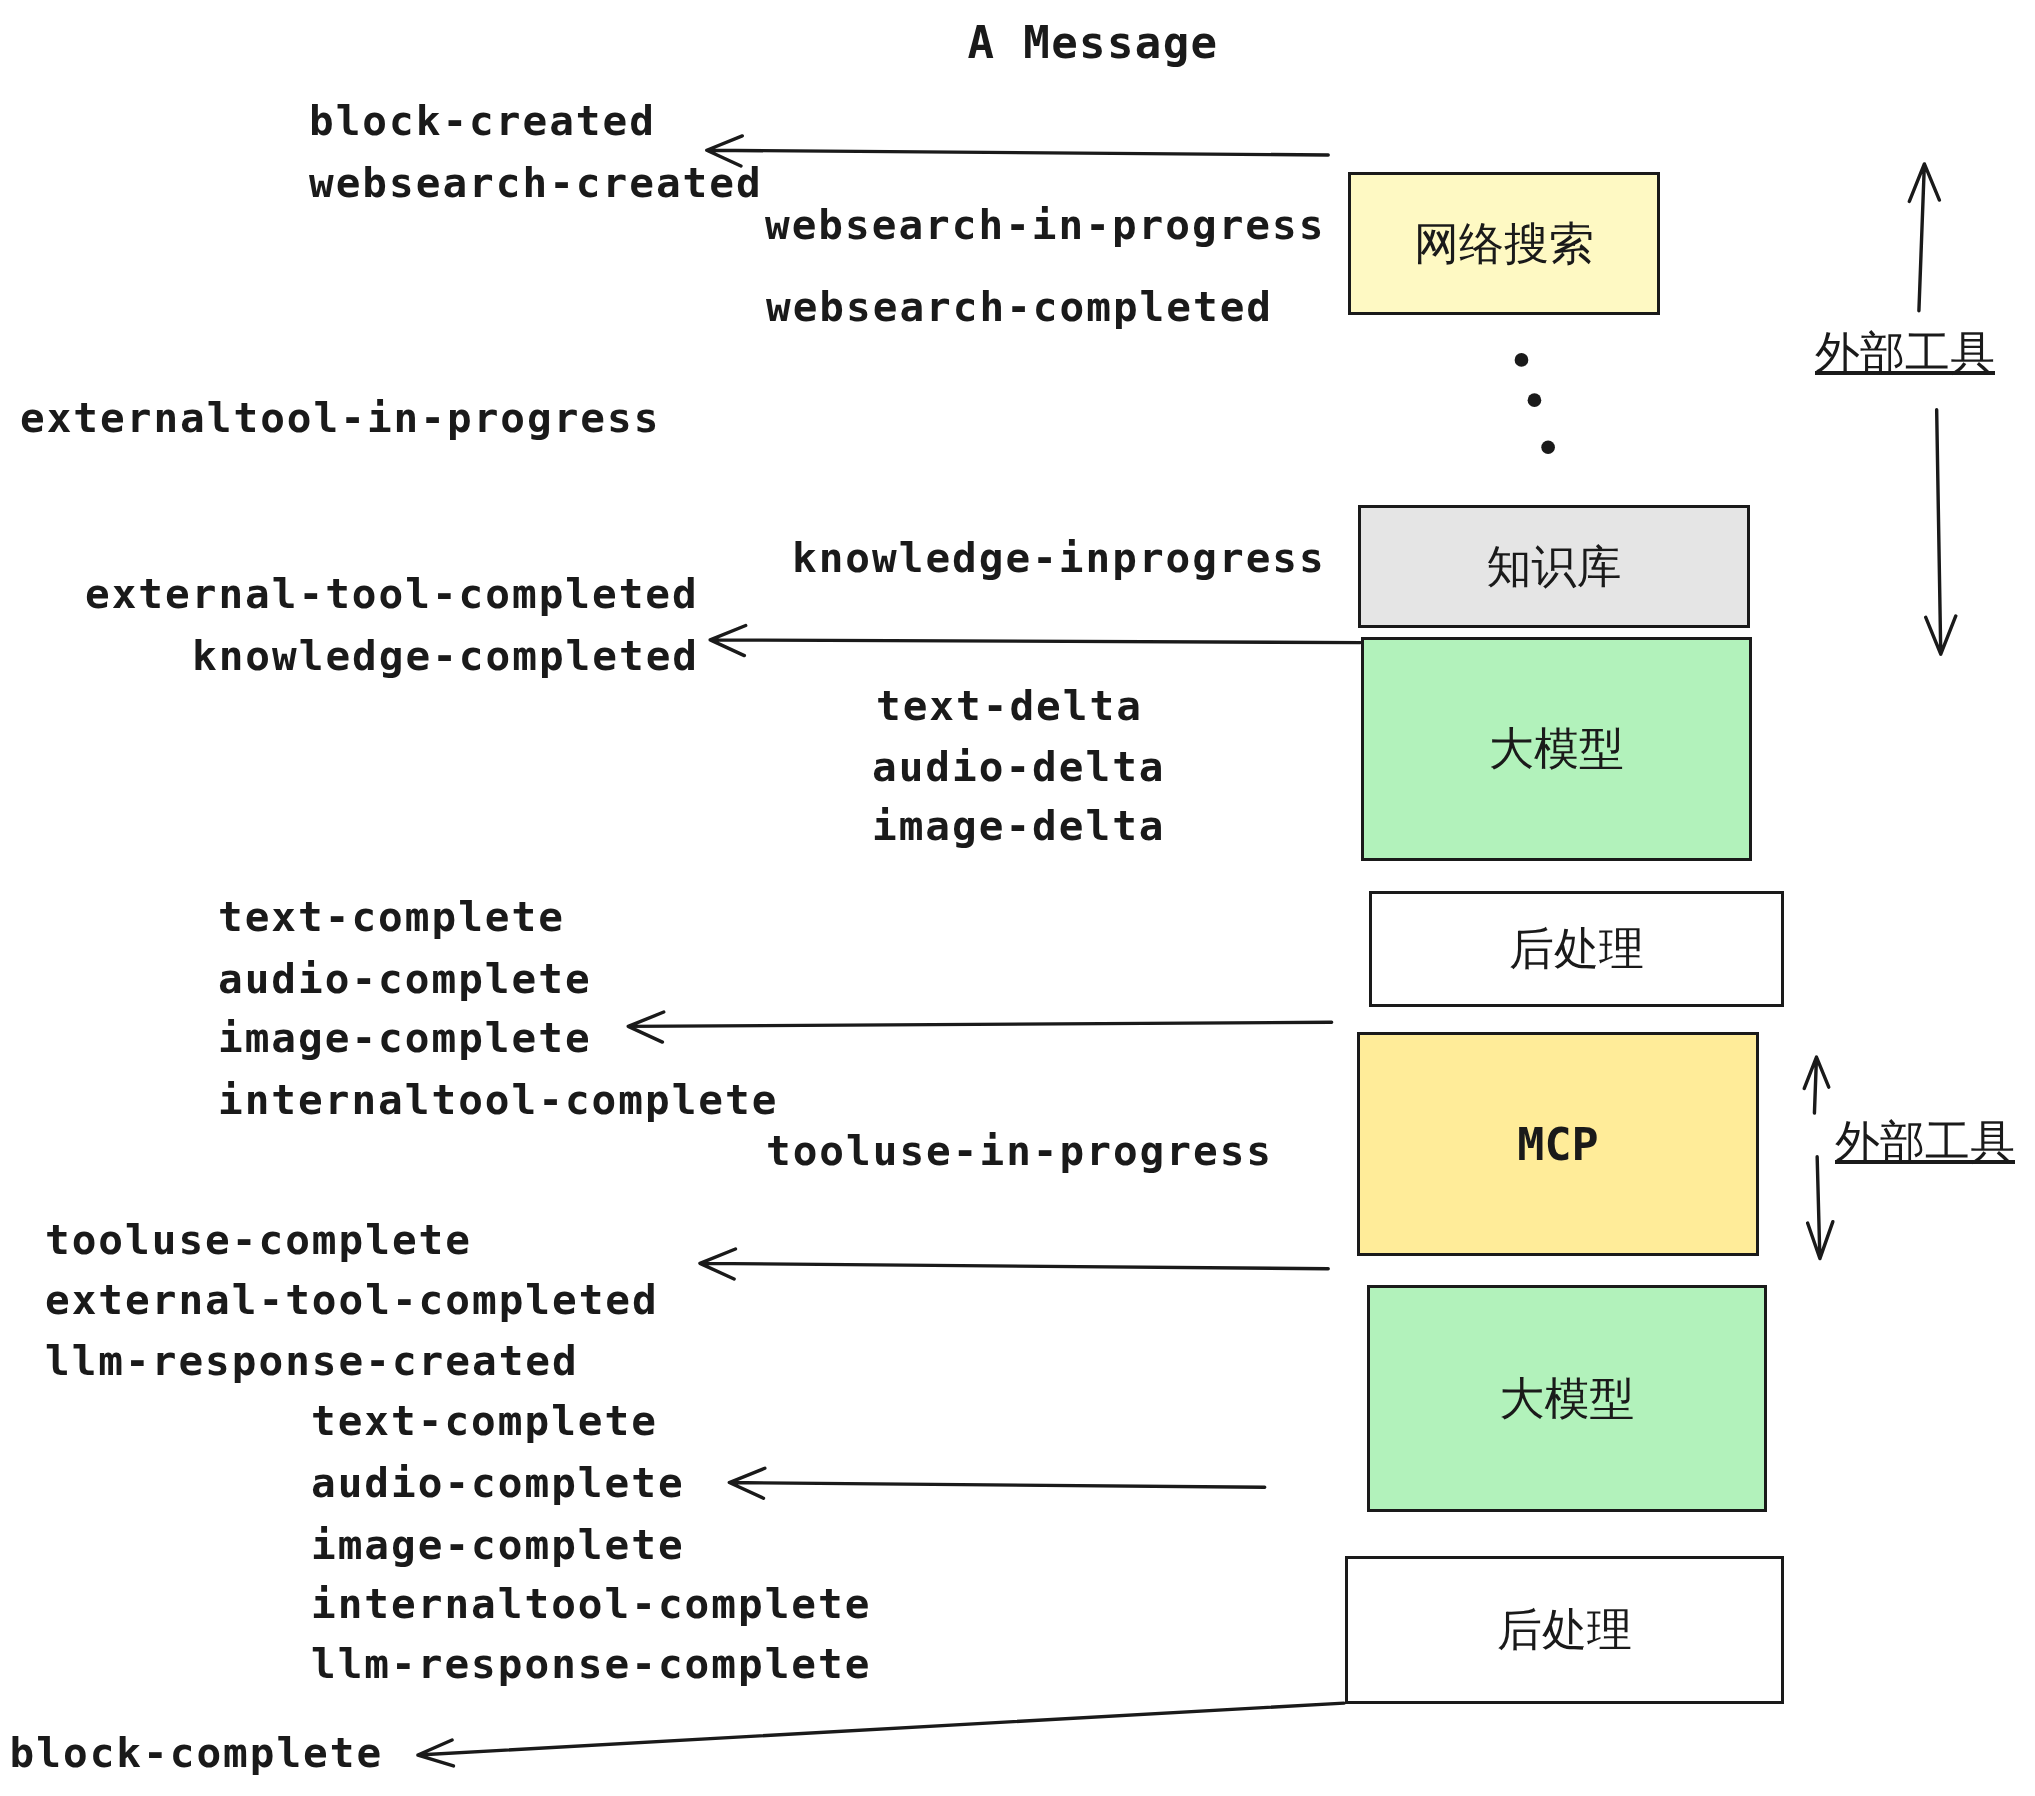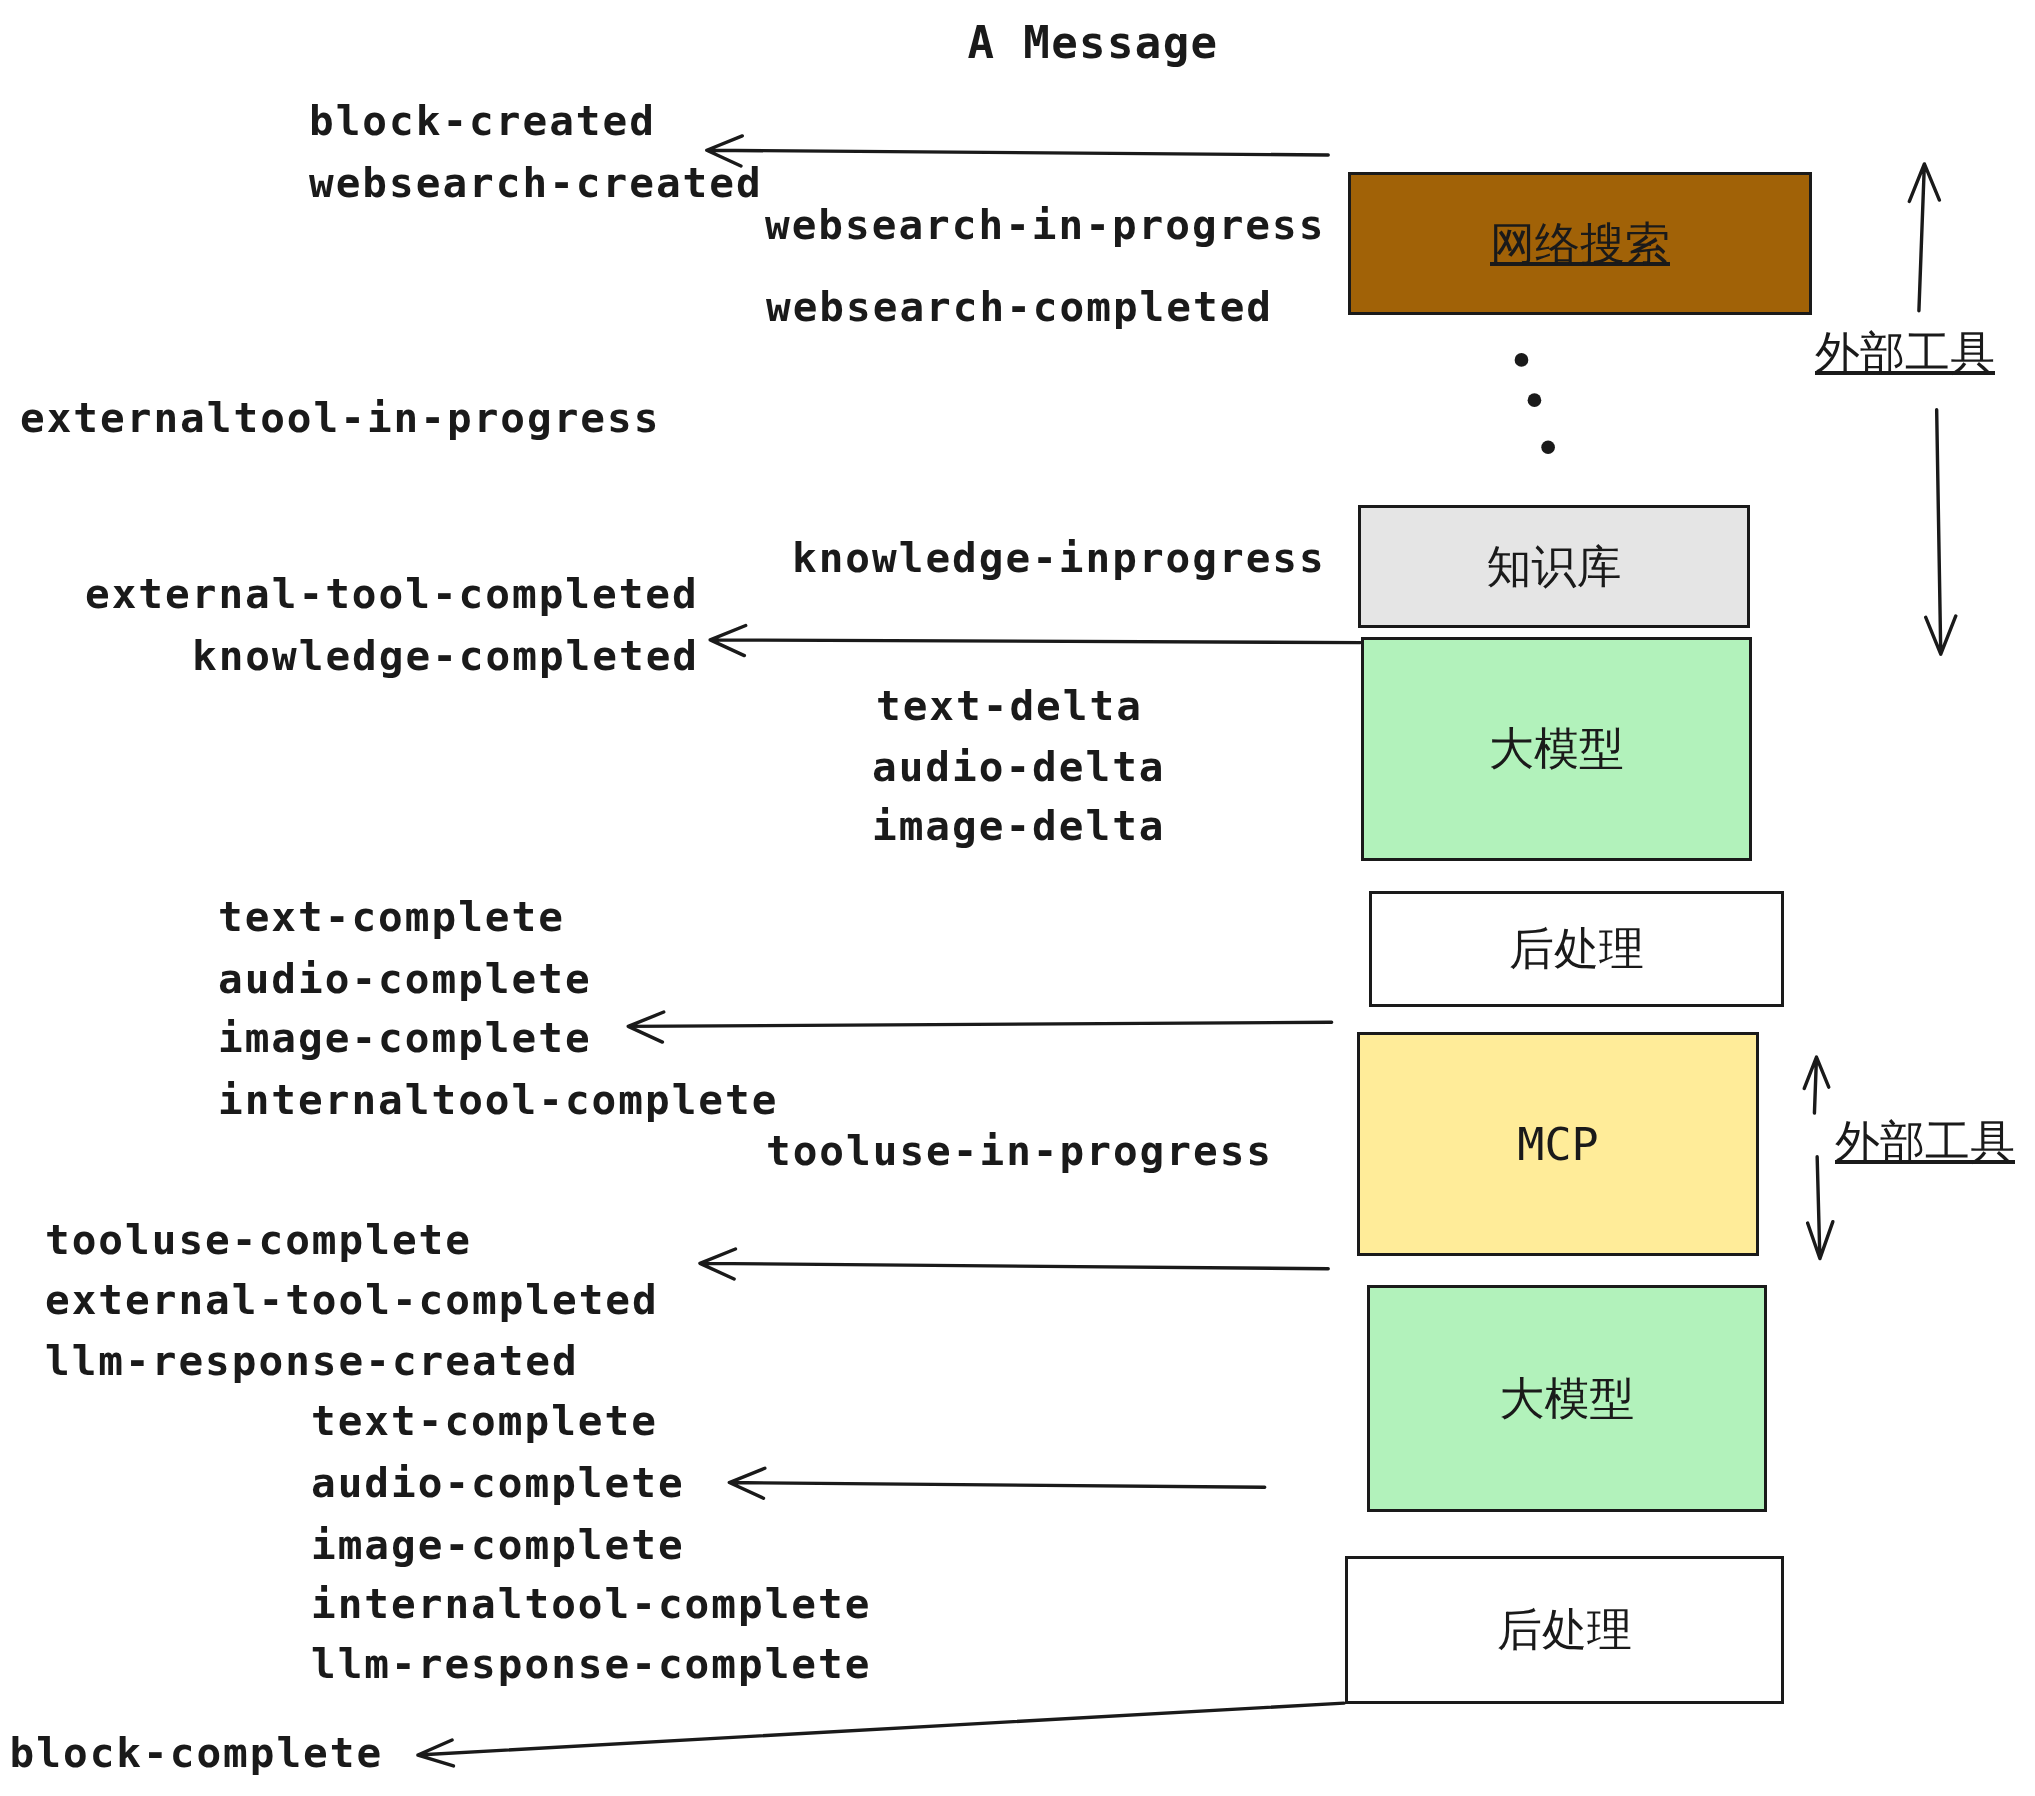--- a/index.html
+++ b/index.html
@@ -37,21 +37,21 @@
     justify-content: center;
     box-sizing: border-box;
   }
   .box .lbl {
     font-family: "DejaVu Sans", sans-serif;
     font-size: 45px;
     white-space: nowrap;
   }
   .box .lbl.mono {
     font-family: "DejaVu Sans Mono", monospace;
-    font-weight: normal;
+    font-weight: bold;
   }
   .ann {
     position: absolute;
     transform: translateY(-50%);
     font-family: "DejaVu Sans", sans-serif;
     font-size: 45px;
     font-weight: 500;
     white-space: nowrap;
     text-decoration: underline;
   }
@@ -82,21 +82,21 @@
     <path d="M2836 600 L2842 958 M2820 904 L2842 958 L2864 902"></path>
     <path d="M2657 1630 L2660 1548 M2642 1594 L2660 1548 L2678 1592"></path>
     <path d="M2661 1694 L2665 1843 M2647 1791 L2665 1843 L2684 1789"></path>
     <g>
       <circle cx="2228" cy="527" r="10"></circle>
       <circle cx="2247" cy="586" r="10"></circle>
       <circle cx="2267" cy="655" r="10"></circle>
     </g>
   </svg>
 
-  <div class="box" style="left: 1348px; top: 172px; width: 464px; height: 143px; background: #a16207; text-decoration: underline;">
+  <div class="box" style="left: 1348px; top: 172px; width: 312px; height: 143px; background: #fef9c3;">
     <span class="lbl">网络搜索</span>
   </div>
 
   <div class="box" style="left: 1358px; top: 505px; width: 392px; height: 123px; background: #e5e5e5;">
     <span class="lbl">知识库</span>
   </div>
 
   <div class="box" style="left: 1361px; top: 637px; width: 391px; height: 224px; background: rgb(178, 242, 187);">
     <span class="lbl">大模型</span>
   </div>

